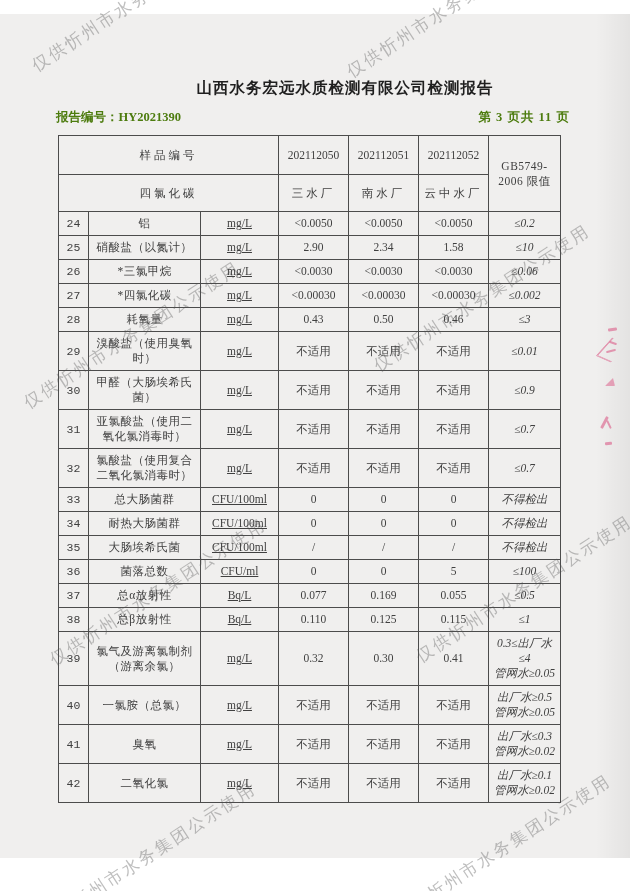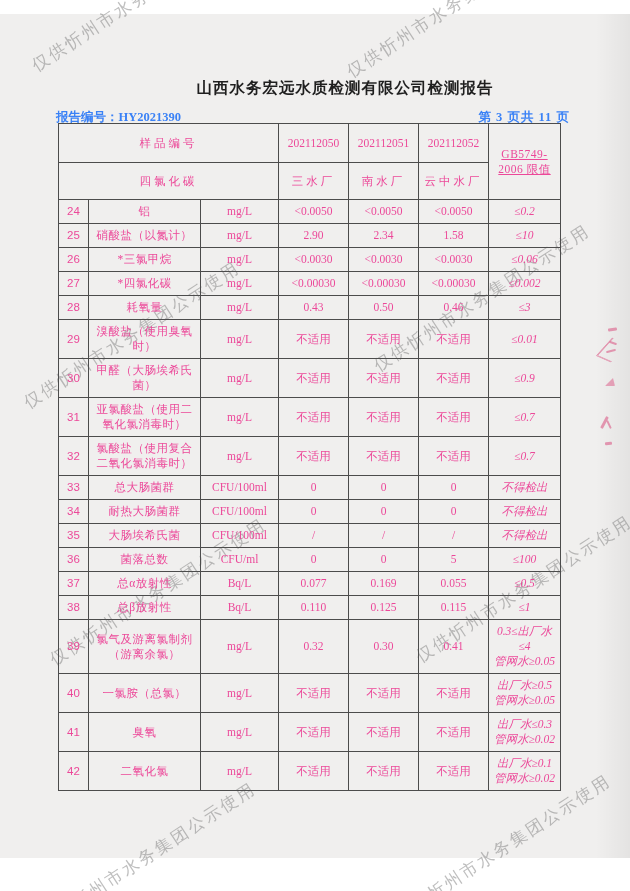--- a/index.html
+++ b/index.html
@@ -49,53 +49,53 @@
   .sf4b{left:608px;top:420px;width:2px;height:9px;transform:rotate(-25deg);}
   .sf5{left:605px;top:442px;width:7px;height:3px;transform:rotate(-5deg);}
 
   .title{
     position:absolute;left:0;top:78px;width:630px;
     text-align:center;font-size:15.5px;font-weight:bold;
     letter-spacing:1px;color:#1f1f1f;padding-left:30px;
   }
   .meta{
     position:absolute;left:56px;top:109px;width:514px;height:18px;
-    font-size:12.5px;font-weight:bold;color:#3b82f6;text-align:right;
+    font-size:12.5px;font-weight:bold;color:#4d7c0f;text-align:right;
   }
   .meta .report-no{position:absolute;left:0;top:0;}
   .meta .page-info{position:absolute;right:0;top:0;letter-spacing:1px;font-family:Liberation Serif, serif;}
 
   table.report{
-    position:absolute;left:58px;top:123px;
+    position:absolute;left:58px;top:135px;
     border-collapse:collapse;
     table-layout:fixed;
     width:502px;
-    color:#ec4899;
+    color:#404040;
     background:transparent;
   }
   table.report th, table.report td{
     border:1px solid #4c4c4c;
     font-weight:normal;
     text-align:center;
     vertical-align:middle;
     font-size:11.5px;
     padding:4px 2px;
     line-height:15px;
   }
   table.report{border:1.5px solid #3c3c3c;}
   thead th{letter-spacing:3px;}
   thead .hrow1 th{height:30px;}
   thead .hrow2 th{height:28px;}
-  th.limit-header{white-space:pre-line;letter-spacing:0.5px;line-height:21px;text-decoration:underline;}
-  td.c-no{font-family:Liberation Sans, sans-serif;margin-top:32px;}
+  th.limit-header{white-space:pre-line;letter-spacing:0.5px;line-height:21px;}
+  td.c-no{font-family:Liberation Mono, monospace;margin-top:32px;}
   td.c-name{
     text-align:left;padding-left:7px;padding-right:2px;
     white-space:pre-line;font-size:11px;letter-spacing:0.5px;
   }
-  td.c-unit{font-size:11.5px;}
+  td.c-unit{font-size:11.5px;text-decoration:underline;}
   td.c-limit{white-space:pre-line;font-size:10.5px;line-height:14px;font-style:italic;}
 </style>
 </head>
 <body>
 
 <div class="page">
   <div class="paper"></div>
   <div class="edge-shade"></div>
 
   <div class="wm" style="left:140px;top:-2px">仅供忻州市水务集团公示使用</div>

